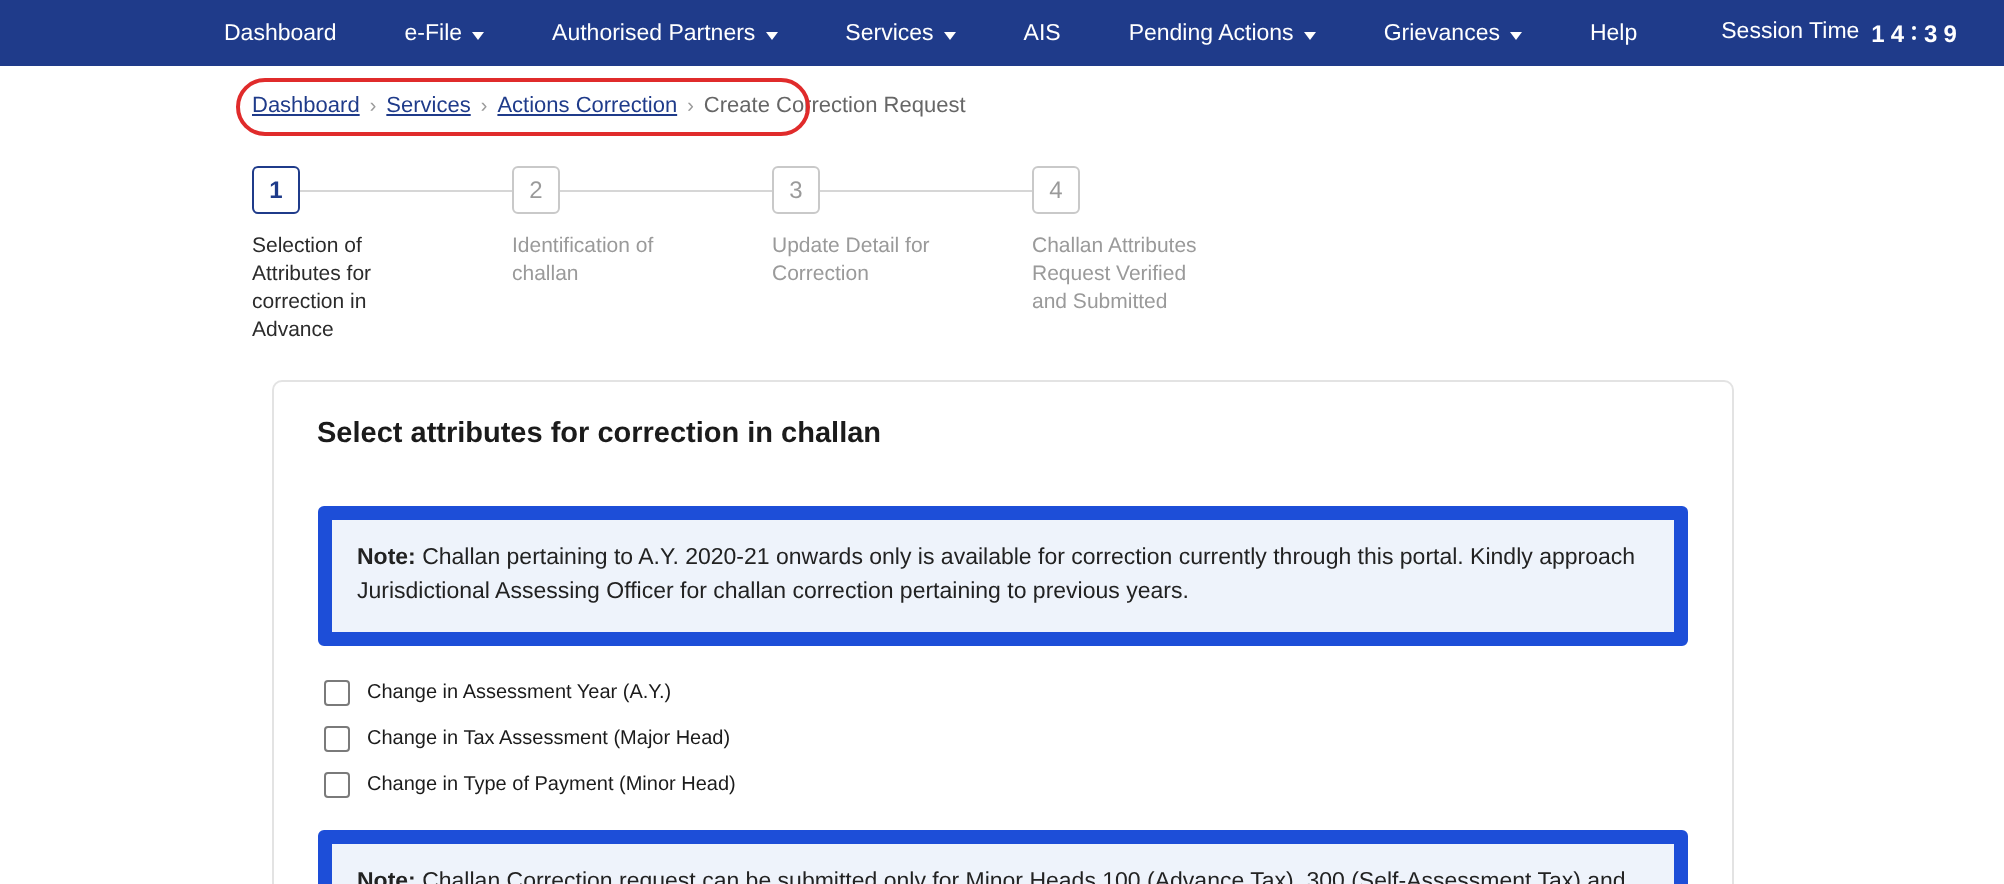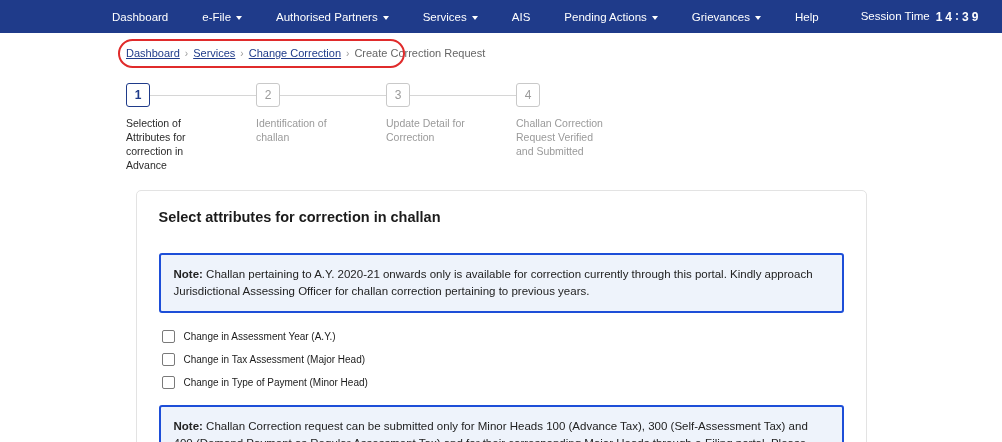--- a/index.html
+++ b/index.html
@@ -159,21 +159,21 @@
     position: relative;
   }
   .card-title {
     font-size: 14.5px;
     font-weight: bold;
     color: #1b1b1b;
     margin-bottom: 28px;
   }
   .note-box {
     background: #eef3fb;
-    border: 2px solid #1d4ed8;
+    border: 7px solid #1d4ed8;
     border-radius: 3px;
     padding: 11px 13px;
     font-size: 11.5px;
     line-height: 17px;
     color: #222;
   }
   .note-box b { font-weight: bold; }
   .checkbox-list {
     margin: 17px 0 16px 3px;
   }
@@ -244,21 +244,21 @@
     </span>
   </div>
 </div>
 
 <div class="breadcrumb-wrap">
   <div class="breadcrumb">
     <span class="crumb-link">Dashboard</span>
     <span class="crumb-sep">›</span>
     <span class="crumb-link">Services</span>
     <span class="crumb-sep">›</span>
-    <span class="crumb-link">Change Correction</span>
+    <span class="crumb-link">Actions Correction</span>
     <span class="crumb-sep">›</span>
     <span class="crumb-plain">Create Correction Request</span>
   </div>
   <div class="crumb-highlight"></div>
 </div>
 
 <div class="stepper">
   <div class="step active">
     <div class="connector"></div>
     <div class="step-num">1</div>
@@ -270,21 +270,21 @@
     <div class="step-label">Identification of challan</div>
   </div>
   <div class="step">
     <div class="connector"></div>
     <div class="step-num">3</div>
     <div class="step-label">Update Detail for Correction</div>
   </div>
   <div class="step">
 
     <div class="step-num">4</div>
-    <div class="step-label">Challan Correction Request Verified and Submitted</div>
+    <div class="step-label">Challan Attributes Request Verified and Submitted</div>
   </div>
 </div>
 
 <div class="card">
   <div class="card-title">Select attributes for correction in challan</div>
 
   <div class="note-box">
     <b>Note:</b><span> Challan pertaining to A.Y. 2020-21 onwards only is available for correction currently through this portal. Kindly approach Jurisdictional Assessing Officer for challan correction pertaining to previous years.</span>
   </div>
 

